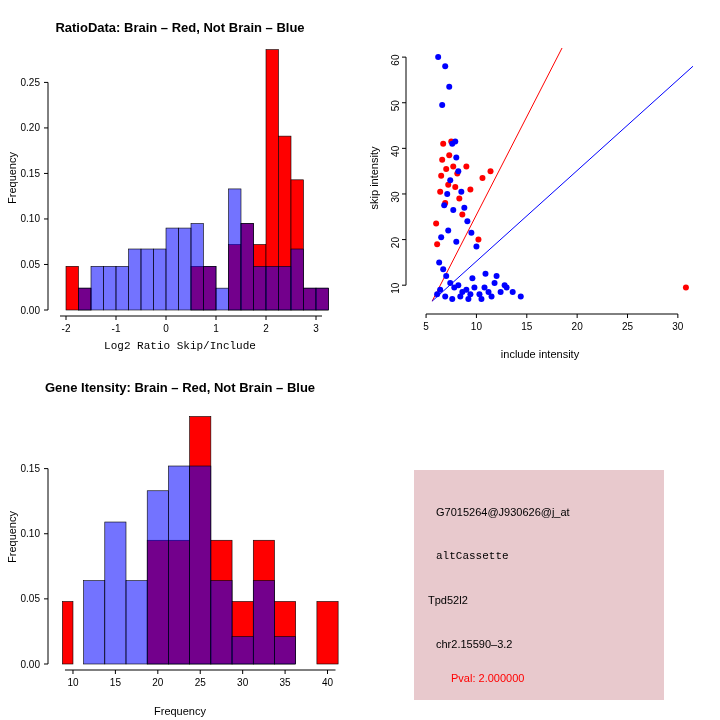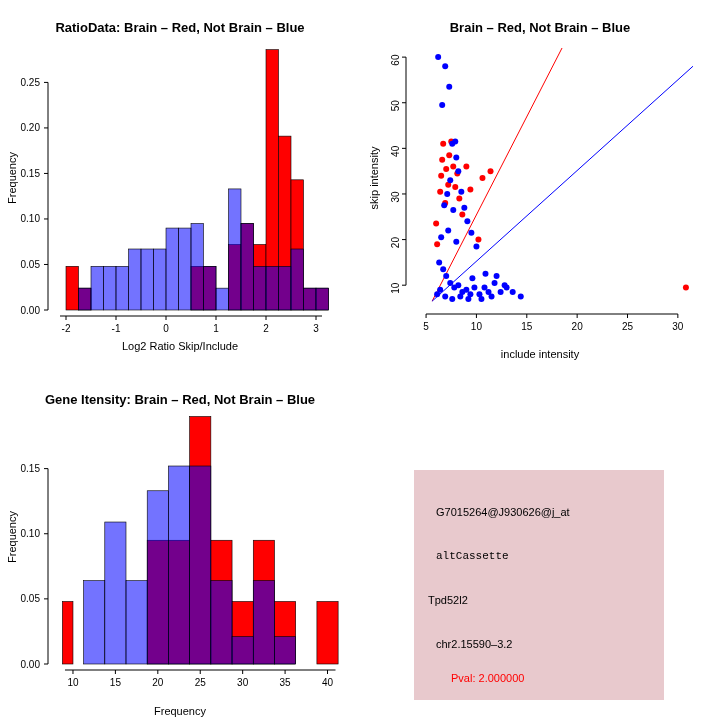--- a/index.html
+++ b/index.html
@@ -88,25 +88,24 @@
           <text x="40" y="190.4655172413793" font-size="10" font-family="&quot;Liberation Sans&quot;, sans-serif" text-anchor="end" fill="#000">0.10</text>
           <line x1="48" y1="141.44827586206895" x2="44" y2="141.44827586206895" stroke="#000" stroke-width="1"></line>
           <text x="40" y="144.94827586206895" font-size="10" font-family="&quot;Liberation Sans&quot;, sans-serif" text-anchor="end" fill="#000">0.15</text>
           <line x1="48" y1="95.9310344827586" x2="44" y2="95.9310344827586" stroke="#000" stroke-width="1"></line>
           <text x="40" y="99.4310344827586" font-size="10" font-family="&quot;Liberation Sans&quot;, sans-serif" text-anchor="end" fill="#000">0.20</text>
           <line x1="48" y1="50.413793103448256" x2="44" y2="50.413793103448256" stroke="#000" stroke-width="1"></line>
           <text x="40" y="53.913793103448256" font-size="10" font-family="&quot;Liberation Sans&quot;, sans-serif" text-anchor="end" fill="#000">0.25</text>
           <text x="16" y="146" font-size="11" font-family="&quot;Liberation Sans&quot;, sans-serif" text-anchor="middle" fill="#000" transform="rotate(-90,16,146)">Frequency</text>
         </g>
       </svg>
-    <div class="axlabel" style="position:absolute;left:0;top:340px;width:360px;">Log2 Ratio Skip/Include</div>
+    <div class="axlabel" style="position:absolute;left:0;top:340px;width:360px;font-family:Liberation Mono, monospace;">Log2 Ratio Skip/Include</div>
   </div>
 
   <div class="panel" style="left:360px;top:0;width:360px;height:360px;">
-    <div class="title" style="position:absolute;left:0;top:20px;width:360px;">Brain – Red, Not Brain – Blue</div>
     <svg id="svg-scatter" width="360" height="330" style="position:absolute;left:0;top:32px;">
         <clipPath id="clip-scatter">
           <rect x="44" y="6" width="306" height="280"></rect>
         </clipPath>
         <g clip-path="url(#clip-scatter)">
           <line x1="72.11428571428571" y1="269.1578947368421" x2="202.0357142857143" y2="16" stroke="#ff0000" stroke-width="1"></line>
           <line x1="72.11428571428571" y1="269.1578947368421" x2="332.9642857142857" y2="34.245614035087726" stroke="#0000ff" stroke-width="1"></line>
           <g>
             <circle cx="76.14285714285714" cy="191.6140350877193" r="3" fill="#ff0000"></circle>
             <circle cx="77.14999999999999" cy="212.140350877193" r="3" fill="#ff0000"></circle>
@@ -211,21 +210,21 @@
           <text x="39" y="73.73684210526315" font-size="10" font-family="&quot;Liberation Sans&quot;, sans-serif" text-anchor="middle" fill="#000" transform="rotate(-90,39,73.73684210526315)">50</text>
           <line x1="46" y1="25.122807017543863" x2="42" y2="25.122807017543863" stroke="#000" stroke-width="1"></line>
           <text x="39" y="28.122807017543863" font-size="10" font-family="&quot;Liberation Sans&quot;, sans-serif" text-anchor="middle" fill="#000" transform="rotate(-90,39,28.122807017543863)">60</text>
           <text x="18" y="146" font-size="11" font-family="&quot;Liberation Sans&quot;, sans-serif" text-anchor="middle" fill="#000" transform="rotate(-90,18,146)">skip intensity</text>
         </g>
       </svg>
     <div class="axlabel" style="position:absolute;left:0;top:340px;width:360px;margin-top:8px;">include intensity</div>
   </div>
 
   <div class="panel" style="left:0;top:360px;width:360px;height:360px;">
-    <div class="title" style="position:absolute;left:0;top:32px;width:360px;">Gene Itensity: Brain – Red, Not Brain – Blue</div>
+    <div class="title" style="position:absolute;left:0;top:20px;width:360px;">Gene Itensity: Brain – Red, Not Brain – Blue</div>
     <svg id="svg-gene" width="360" height="320" style="position:absolute;left:0;top:36px;">
         <g>
           <g>
             <rect x="62.36363636363637" y="205.47692307692307" width="10.606060606060602" height="62.52307692307693" fill="#ff0000" fill-opacity="1" stroke="#000" stroke-width="0.6"></rect>
             <rect x="147.2121212121212" y="144.25641025641028" width="21.212121212121247" height="123.74358974358972" fill="#ff0000" fill-opacity="1" stroke="#000" stroke-width="0.6"></rect>
             <rect x="168.42424242424244" y="144.25641025641028" width="21.212121212121218" height="123.74358974358972" fill="#ff0000" fill-opacity="1" stroke="#000" stroke-width="0.6"></rect>
             <rect x="189.63636363636365" y="20.512820512820525" width="21.21212121212119" height="247.48717948717947" fill="#ff0000" fill-opacity="1" stroke="#000" stroke-width="0.6"></rect>
             <rect x="210.84848484848484" y="144.25641025641028" width="21.212121212121218" height="123.74358974358972" fill="#ff0000" fill-opacity="1" stroke="#000" stroke-width="0.6"></rect>
             <rect x="232.06060606060606" y="205.47692307692307" width="21.212121212121218" height="62.52307692307693" fill="#ff0000" fill-opacity="1" stroke="#000" stroke-width="0.6"></rect>
             <rect x="253.27272727272728" y="144.25641025641028" width="21.212121212121218" height="123.74358974358972" fill="#ff0000" fill-opacity="1" stroke="#000" stroke-width="0.6"></rect>

